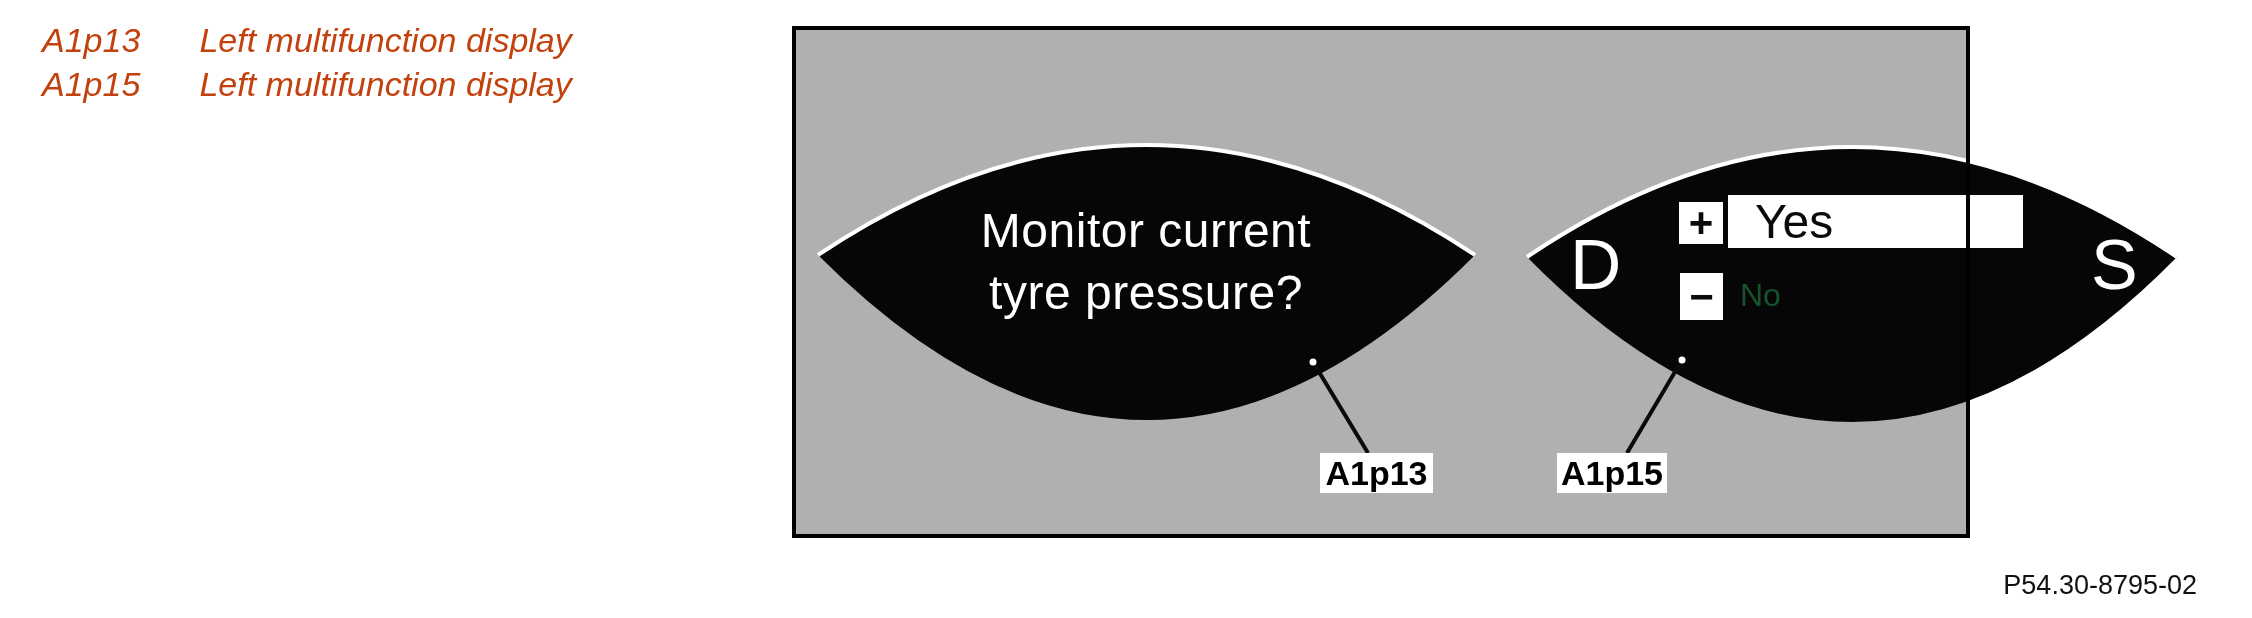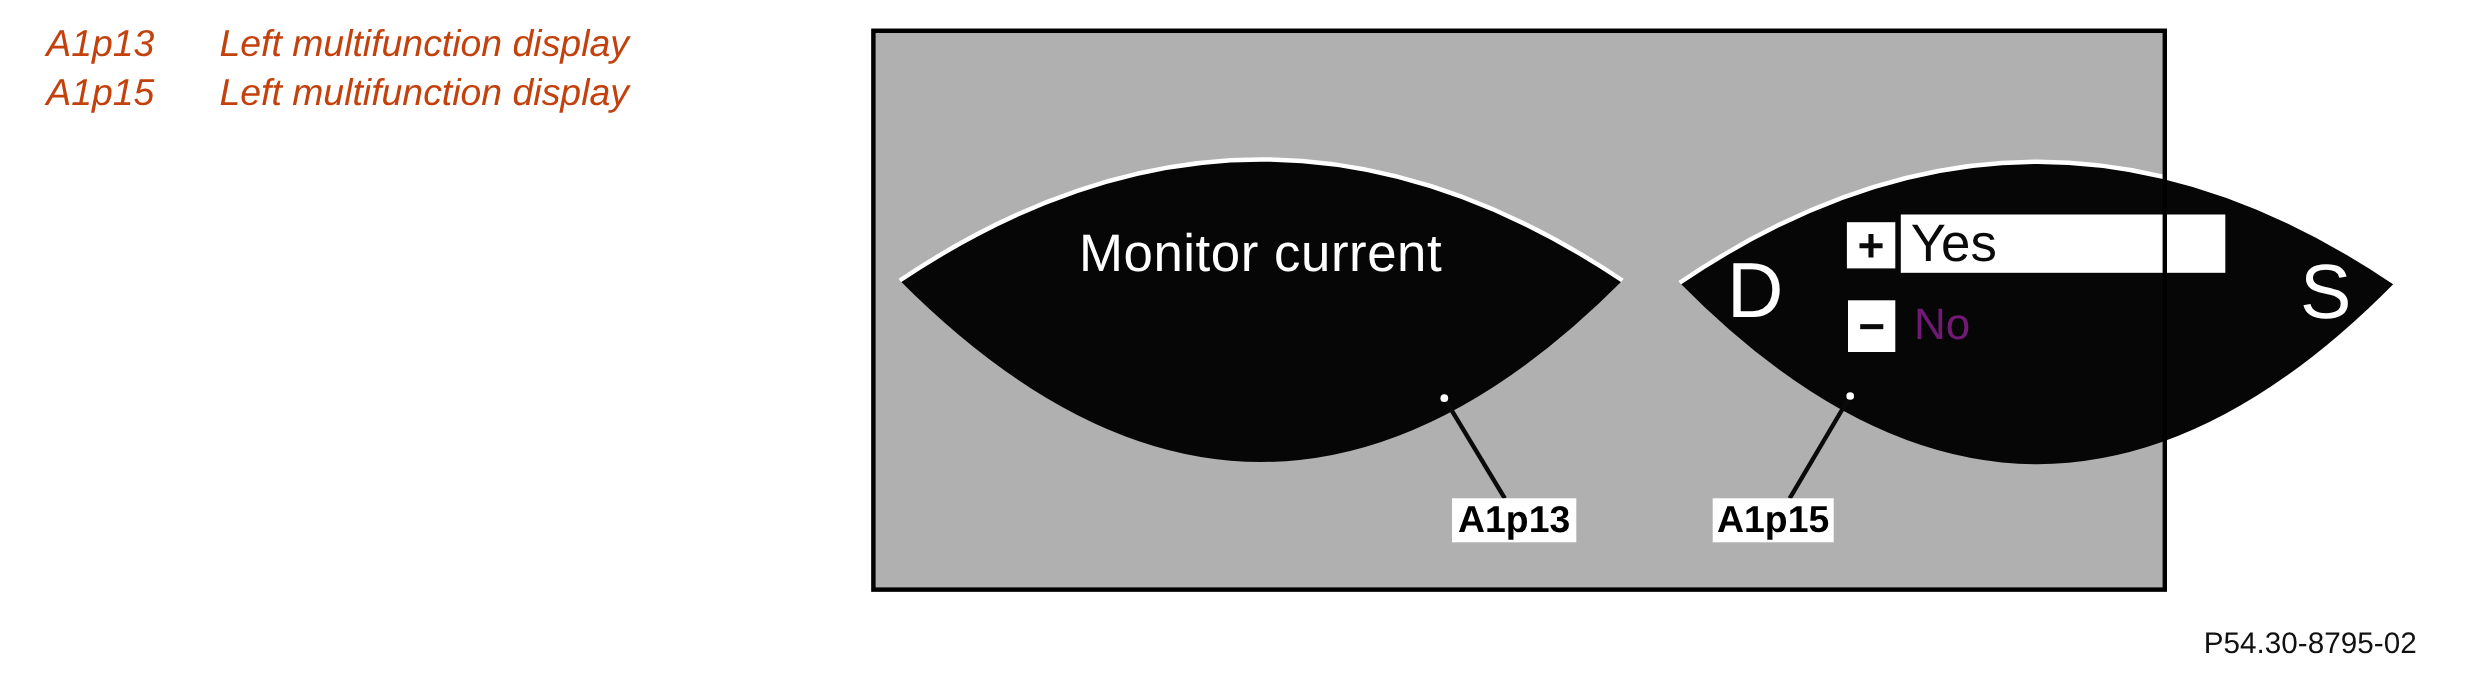--- a/index.html
+++ b/index.html
@@ -99,27 +99,27 @@
     width: 295px;
     height: 53px;
     background: #ffffff;
     display: flex;
     align-items: center;
   }
   .yes-bar .option-text {
     color: #0a0a0a;
     font-size: 48px;
     line-height: 53px;
-    padding-left: 9px;
+    padding-left: 27px;
   }
   .no-text {
     left: 948px;
     top: 245px;
-    color: #701a75;
-    font-size: 40px;
+    color: #14532d;
+    font-size: 32px;
     line-height: 48px;
   }
 
   .callout-box {
     background: #ffffff;
     color: #000000;
     font-weight: 700;
     font-size: 34px;
     display: flex;
     align-items: center;
@@ -166,20 +166,21 @@
 
       <line x1="521" y1="336" x2="576" y2="427" stroke="#0a0a0a" stroke-width="4"></line>
       <circle cx="521" cy="336" r="3.5" fill="#ffffff"></circle>
 
       <line x1="890" y1="334" x2="835" y2="427" stroke="#0a0a0a" stroke-width="4"></line>
       <circle cx="890" cy="334" r="3.5" fill="#ffffff"></circle>
     </svg>
 
     <div class="overlay monitor-text">
       <span>Monitor current</span>
+      <span>tyre pressure?</span>
     </div>
 
     <div class="overlay letter letter-d">D</div>
     <div class="overlay letter letter-s">S</div>
 
     <div class="overlay key-button plus-button">+</div>
     <div class="overlay yes-bar">
       <span class="option-text">Yes</span>
     </div>
 

